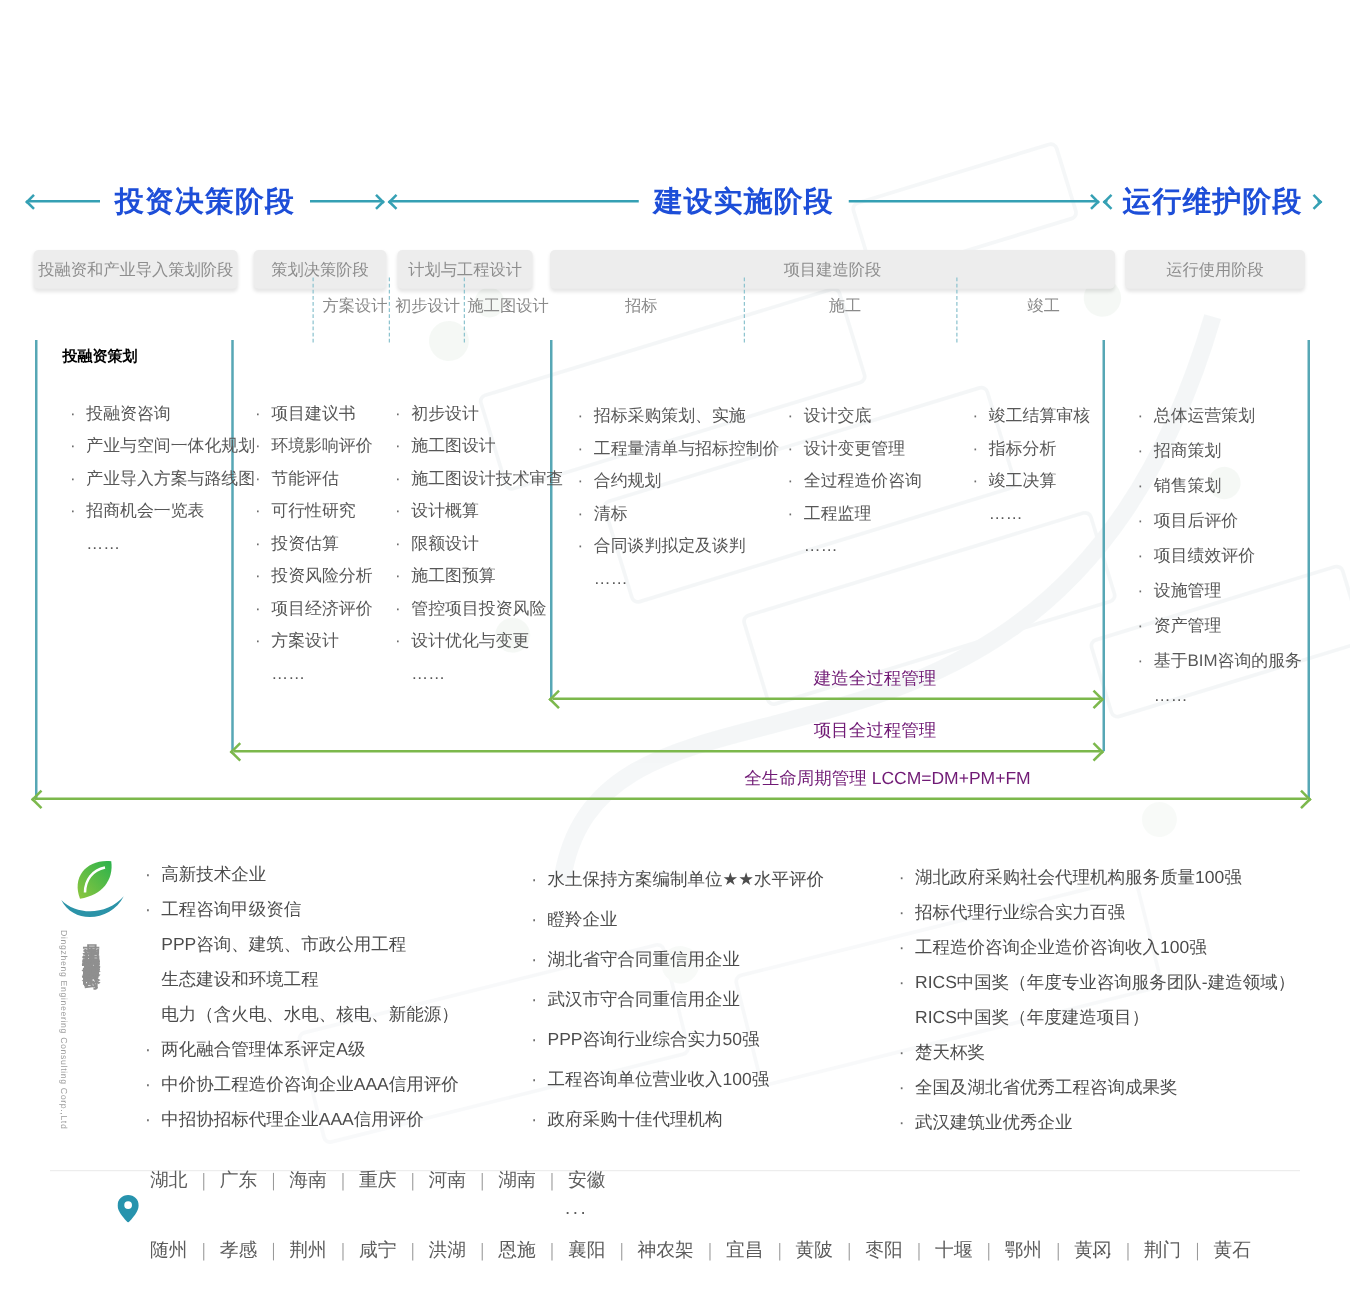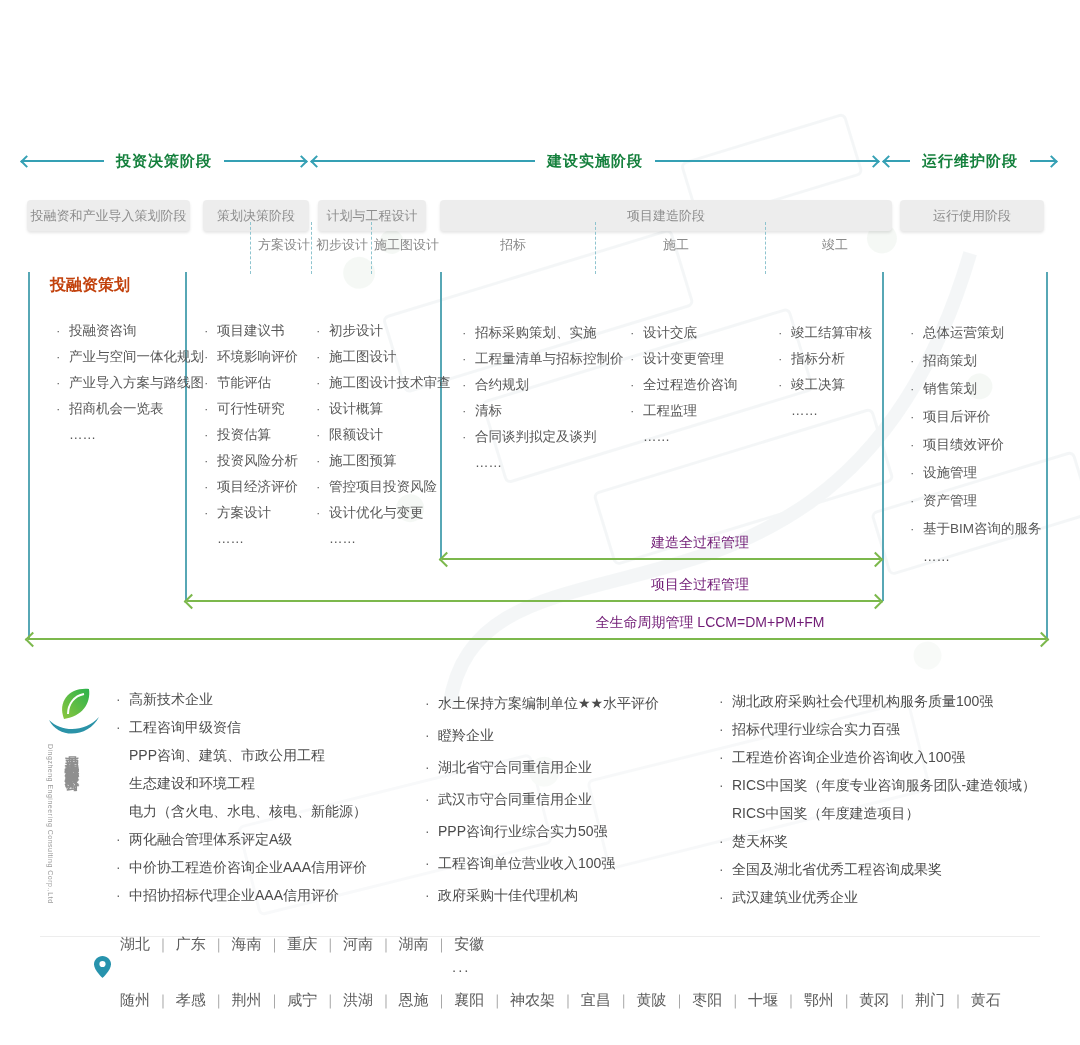--- a/index.html
+++ b/index.html
@@ -20,21 +20,21 @@
   
   .phase { position:absolute; top:150px; height:22px; display:flex; align-items:center; }
   .phase-1 { left:22px;  width:284px; }
   .phase-2 { left:312px; width:566px; }
   .phase-3 { left:884px; width:172px; }
   .chev { width:9px; height:9px; flex:none;
     border-left:2px solid #35a0b4; border-bottom:2px solid #35a0b4; }
   .chev-l { transform:rotate(45deg);   margin-right:-9px; }
   .chev-r { transform:rotate(-135deg); margin-left:-9px; }
   .pline { flex:1; height:0; border-top:2px solid #35a0b4; }
-  .plabel { font-size:15px; font-weight:bold; color:#15803d; margin:0 12px;
+  .plabel { font-size:23px; font-weight:bold; color:#1d4ed8; margin:0 12px;
     letter-spacing:1px; white-space:nowrap; }
 
   
   .stage-row { position:absolute; left:0; top:200px; width:1080px; height:32px;text-align:right; }
   .stage-box { position:absolute; top:0; height:31px; background:#ededed;
     border-radius:4px; box-shadow:0 2px 3px rgba(0,0,0,0.10);
     display:flex; align-items:center; justify-content:center;
     font-size:13px; color:#8d8d8d; white-space:nowrap; }
   .stage-box:nth-of-type(1) { left:27px;  width:163px; }
   .stage-box:nth-of-type(2) { left:203px; width:106px; }
@@ -58,21 +58,21 @@
 
   
   .vline { position:absolute; top:272px; width:2px; background:#57a7b5; }
   .vline-1 { left:28px;   height:368px; }
   .vline-2 { left:185px;  height:329px; }
   .vline-3 { left:440px;  height:287px; }
   .vline-4 { left:882px;  height:329px; }
   .vline-5 { left:1046px; height:367px; }
 
   
-  .sec-hdr { position:absolute; font-size:16px; font-weight:bold; color:#c2410c;
+  .sec-hdr { position:absolute; font-size:12px; font-weight:bold; color:#000000;
     line-height:26px; white-space:nowrap; }
   .sec-hdr-a { left:50px;  top:272px; }
   .sec-hdr-b { left:204px; top:269px; }
 
   
   .svc-list { position:absolute; margin:0; padding:0; list-style:none; }
   .svc-item { display:flex; align-items:flex-start; margin-bottom:9px;
     font-size:13.5px; line-height:17px; color:#575757; white-space:nowrap; }
   .svc-item .bullet { width:13px; flex:none; color:#6a6a6a; }
   #list-a  { left:56px;  top:322px; }

